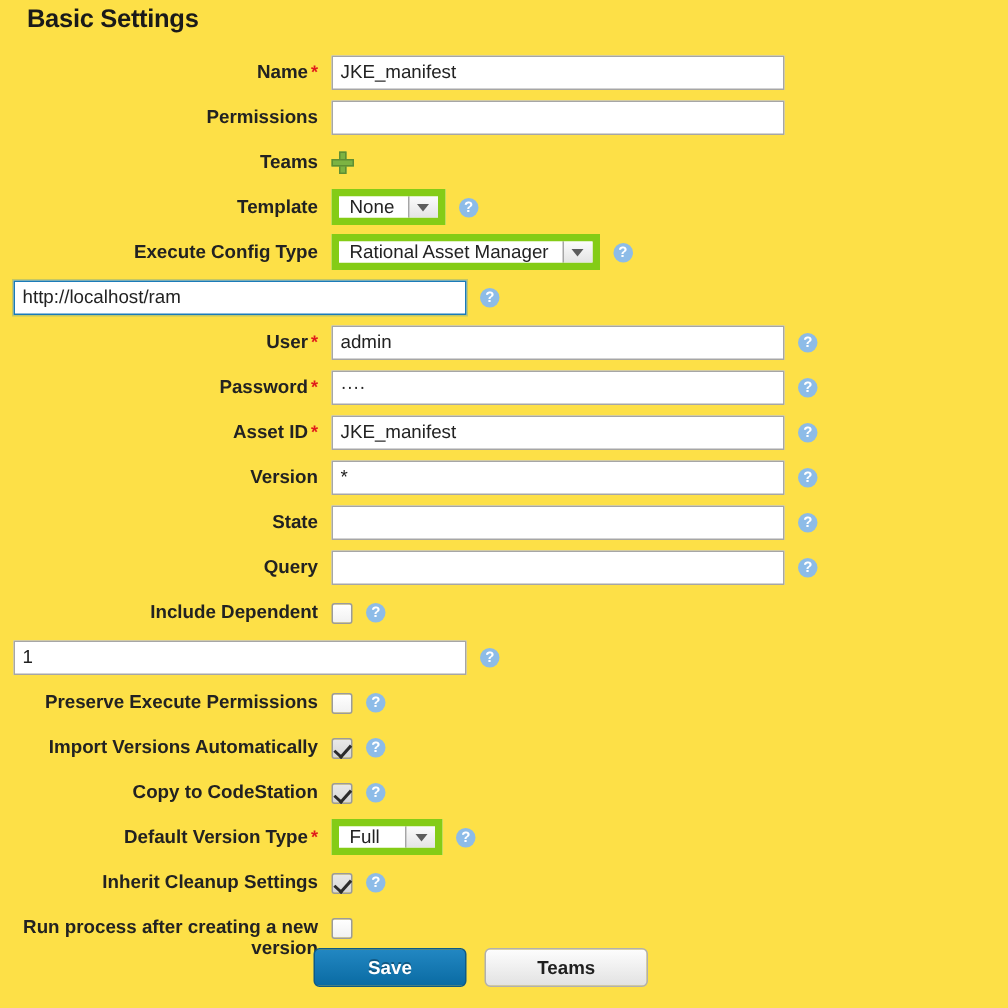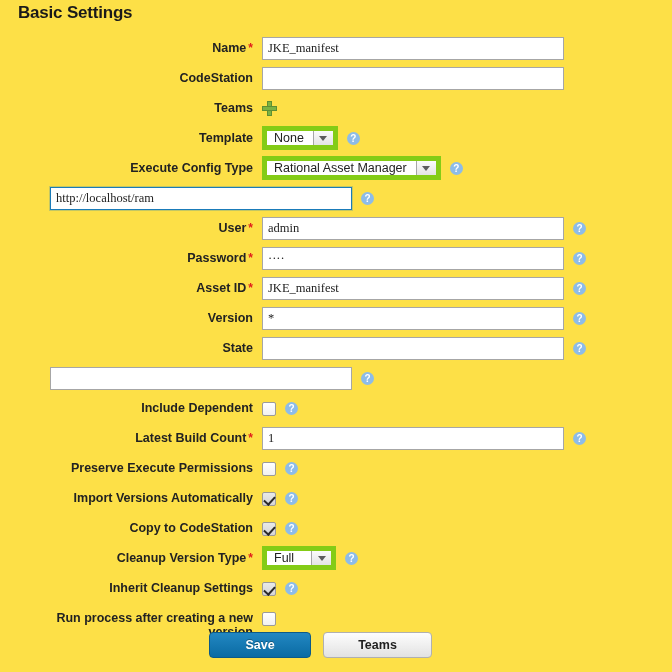--- a/index.html
+++ b/index.html
@@ -26,21 +26,20 @@
   }
   .form {
     position: absolute;
     left: 0; top: 36px;
     width: 672px;
   }
   .row {
     display: flex;
     align-items: flex-start;
     height: 30px;
-    margin-left: 41px;
   }
   .row.tall { height: 44px; }
   .label {
     width: 212px;
     flex: 0 0 212px;
     text-align: right;
     font-size: 12.5px;
     font-weight: bold;
     color: #222;
     padding-top: 5px;
@@ -58,21 +57,21 @@
     display: flex;
     align-items: center;
     padding-left: 9px;
     height: 24px;
   }
   input.txt {
     width: 302px;
     height: 23px;
     border: 1px solid #a6a6a6;
     background: #ffffff;
-    font-family: Liberation Serif, serif;
+    font-family: Liberation Sans, sans-serif;
     font-size: 12.5px;
     color: #222;
     padding: 0 5px;
     border-radius: 0;
     outline: none;
   }
   input.txt.focused {
     border: 1px solid #1a7bb9;
     box-shadow: 0 0 0 1px rgba(26,123,185,0.25);
   }
@@ -209,21 +208,21 @@
   <div class="page-title">Basic Settings</div>
 
   <div class="form" id="form">
       <div class="row">
         <div class="label"><span>Name</span><span class="req">*</span></div>
         <div class="ctrl">
           <input class="txt" type="text" value="JKE_manifest" style="">
         </div>
       </div>
       <div class="row">
-        <div class="label"><span>CodeStation</span></div>
+        <div class="label"><span>Permissions</span></div>
         <div class="ctrl">
           <input class="txt" type="text" value="" style="">
         </div>
       </div>
       <div class="row">
         <div class="label"><span>Teams</span></div>
         <div class="ctrl">
           <div class="plus"></div>
         </div>
       </div>
@@ -286,34 +285,34 @@
         </div>
       </div>
       <div class="row">
         <div class="label"><span>State</span></div>
         <div class="ctrl">
           <input class="txt" type="text" value="" style="">
           <div class="help">?</div>
         </div>
       </div>
       <div class="row">
+        <div class="label"><span>Query</span></div>
         <div class="ctrl">
           <input class="txt" type="text" value="" style="">
           <div class="help">?</div>
         </div>
       </div>
       <div class="row">
         <div class="label"><span>Include Dependent</span></div>
         <div class="ctrl">
           <div class="cbox"></div>
           <div class="help">?</div>
         </div>
       </div>
       <div class="row">
-        <div class="label"><span>Latest Build Count</span><span class="req">*</span></div>
         <div class="ctrl">
           <input class="txt" type="text" value="1" style="">
           <div class="help">?</div>
         </div>
       </div>
       <div class="row">
         <div class="label"><span>Preserve Execute Permissions</span></div>
         <div class="ctrl">
           <div class="cbox"></div>
           <div class="help">?</div>
@@ -327,21 +326,21 @@
         </div>
       </div>
       <div class="row">
         <div class="label"><span>Copy to CodeStation</span></div>
         <div class="ctrl">
           <div class="cbox on"></div>
           <div class="help">?</div>
         </div>
       </div>
       <div class="row">
-        <div class="label"><span>Cleanup Version Type</span><span class="req">*</span></div>
+        <div class="label"><span>Default Version Type</span><span class="req">*</span></div>
         <div class="ctrl">
           <div class="select">
             <div class="val">Full</div>
             <div class="arrow">
               <i></i>
             </div>
           </div>
           <div class="help">?</div>
         </div>
       </div>

